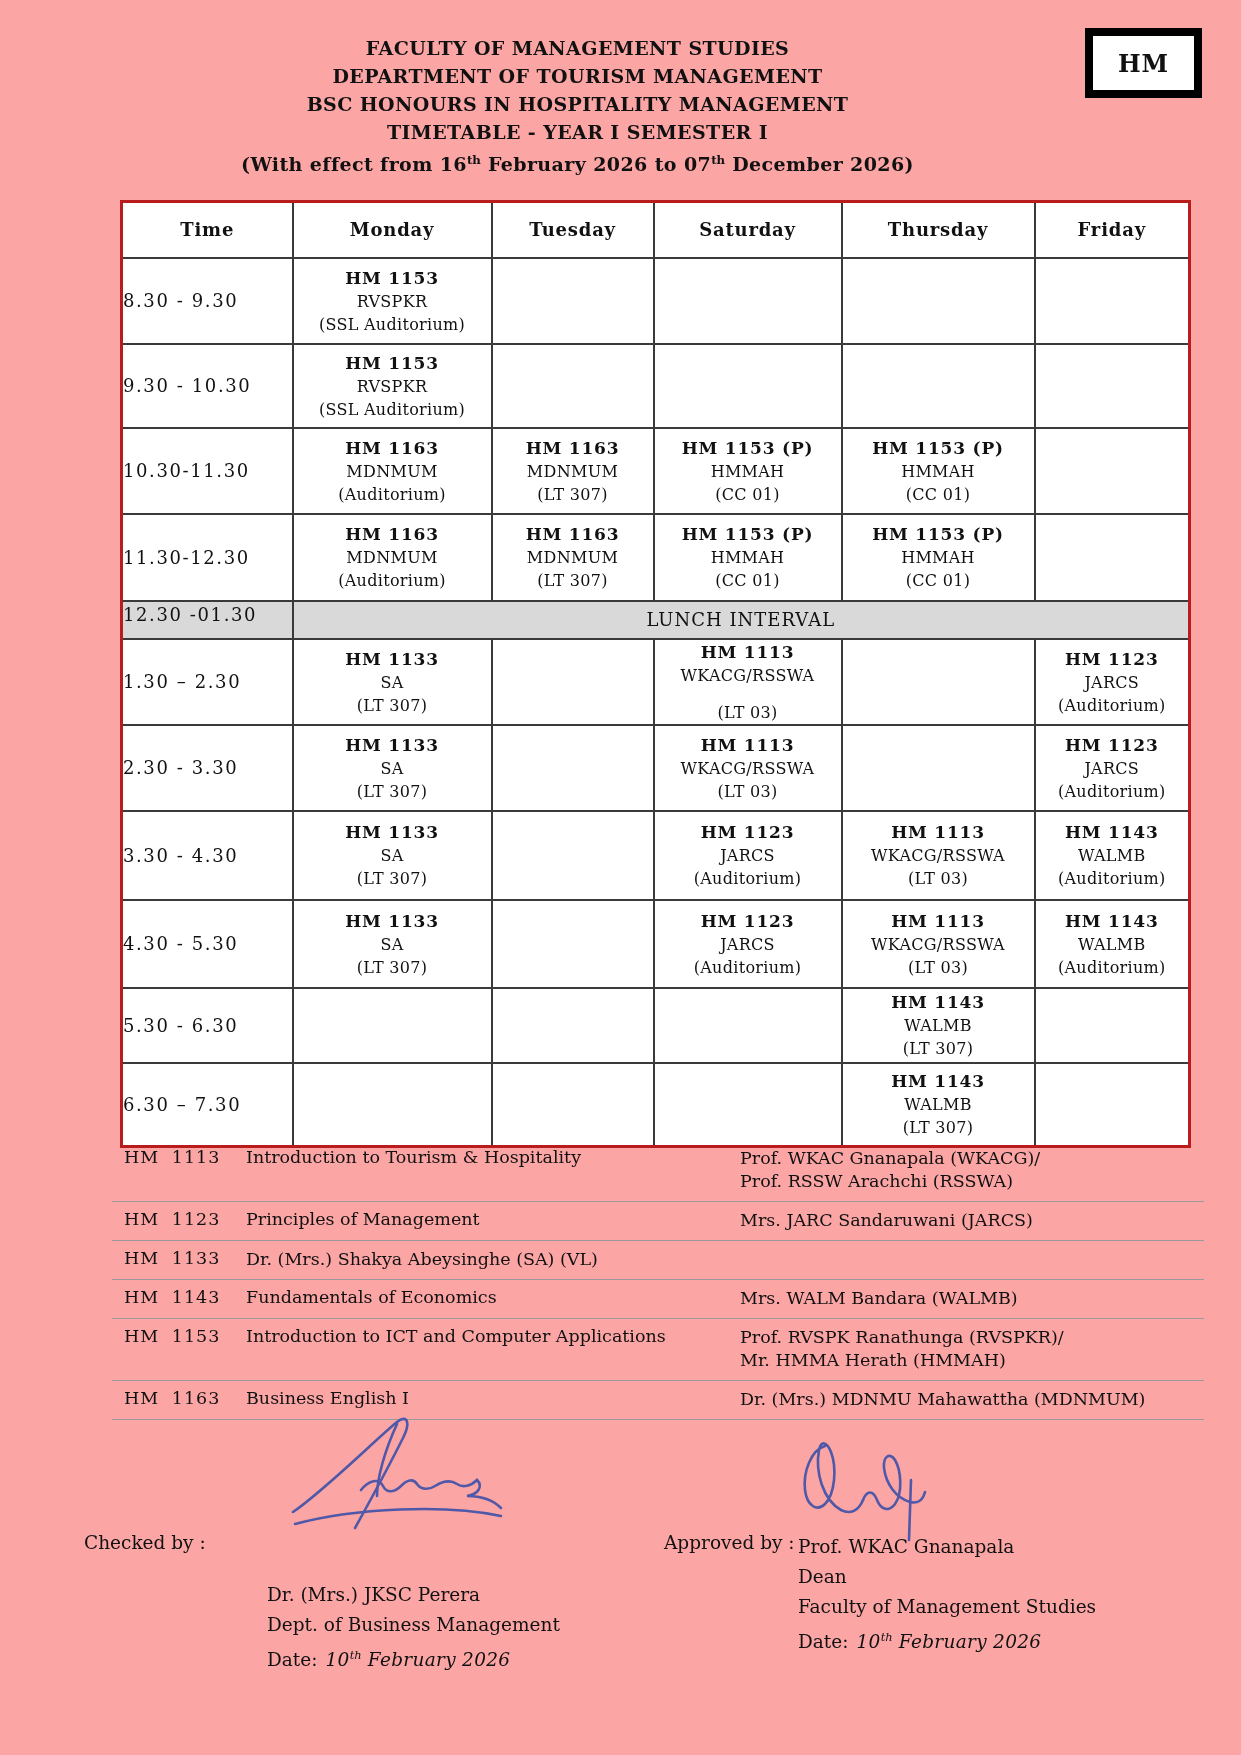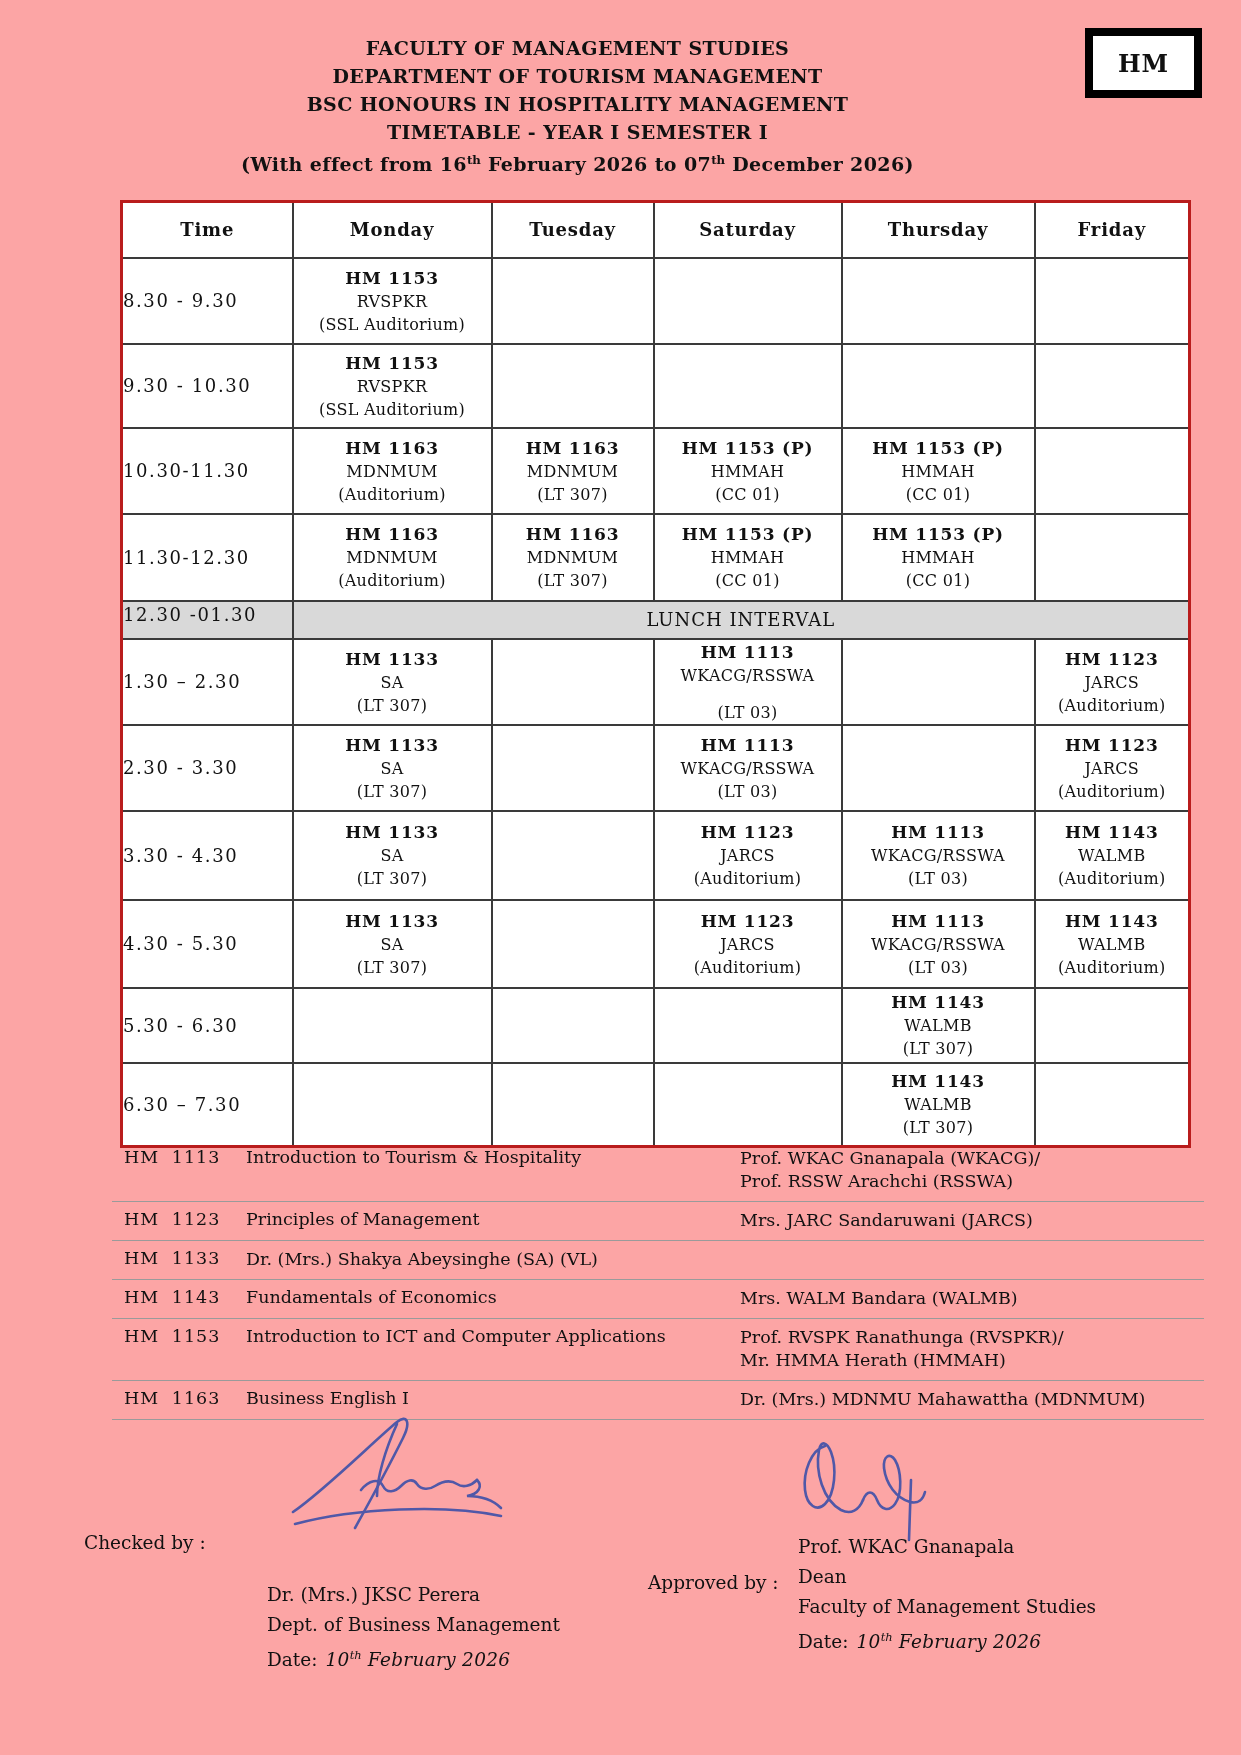--- a/index.html
+++ b/index.html
@@ -335,21 +335,21 @@
     </g>
   </svg>
 
   <div class="footer-label" style="left:84px;top:1532px;">Checked by :</div>
   <div class="footer-block" style="left:267px;top:1532px;margin-top:48px;">
     <div>Dr. (Mrs.) JKSC Perera</div>
     <div>Dept. of Business Management</div>
     <div class="date-line"><span>Date:</span><span class="date-value"><span>10</span><span class="sup">th</span><span> February 2026</span></span></div>
   </div>
 
-  <div class="footer-label" style="left:648px;top:1532px;margin-top:40px;">Approved by :</div>
+  <div class="footer-label" style="left:664px;top:1532px;">Approved by :</div>
   <div class="footer-block" style="left:798px;top:1532px;">
     <div>Prof.  WKAC Gnanapala</div>
     <div>Dean</div>
     <div>Faculty of Management Studies</div>
     <div class="date-line"><span>Date:</span><span class="date-value"><span>10</span><span class="sup">th</span><span> February 2026</span></span></div>
   </div>
 
 </div>
 
 </body></html>

